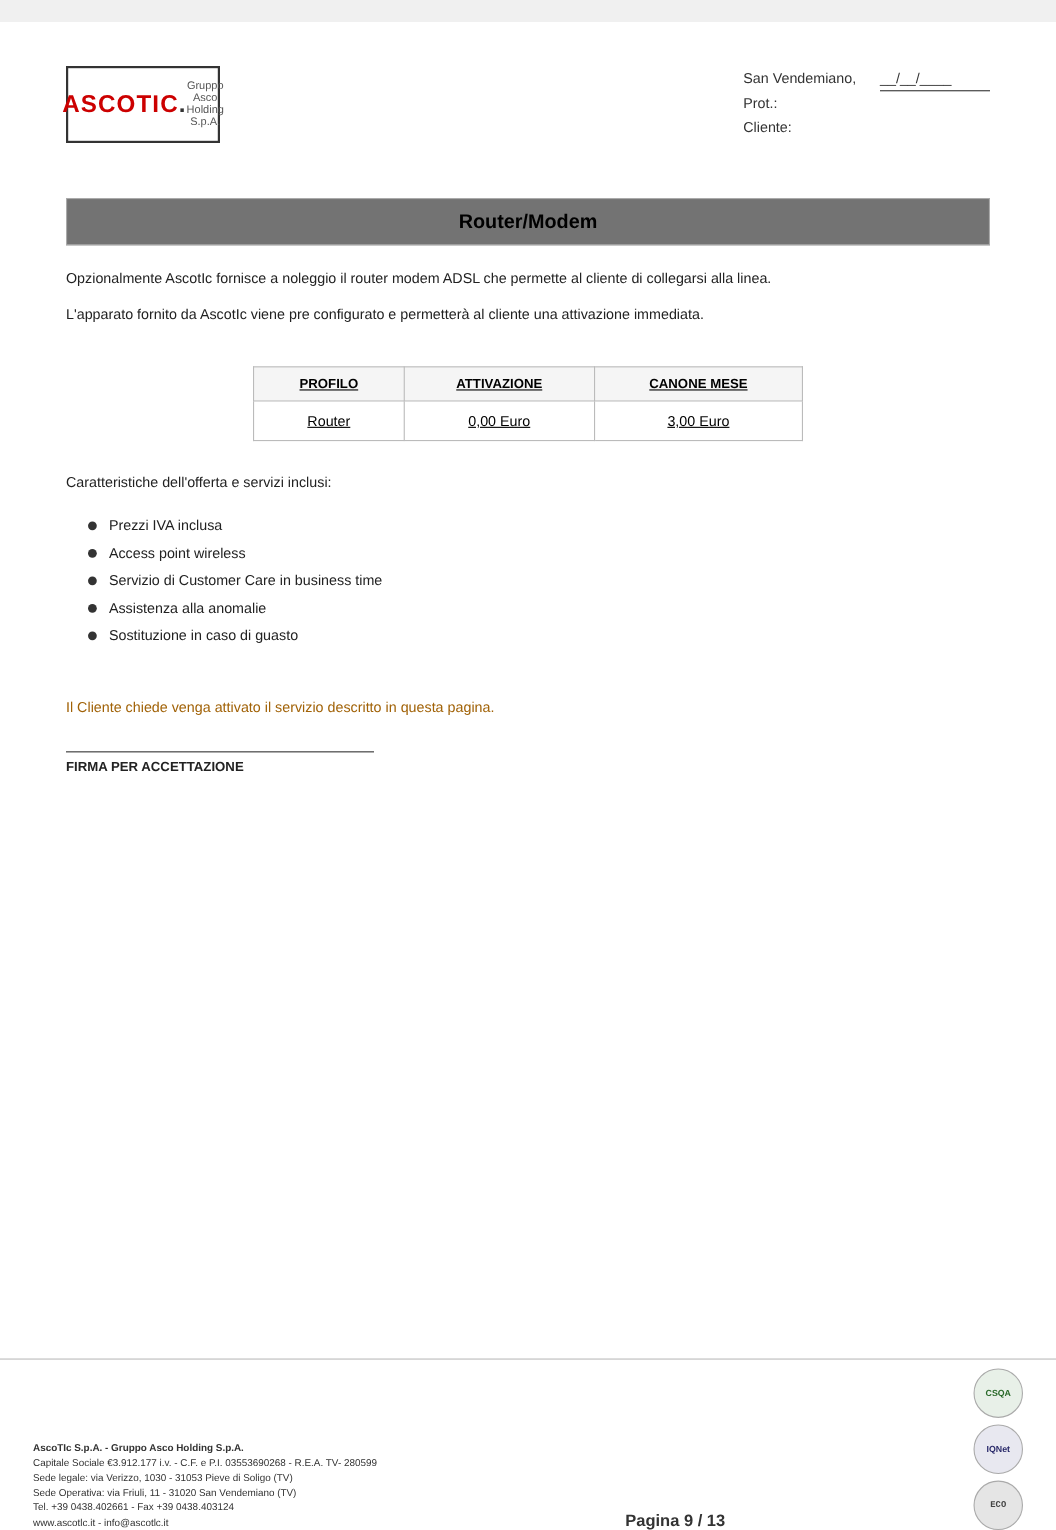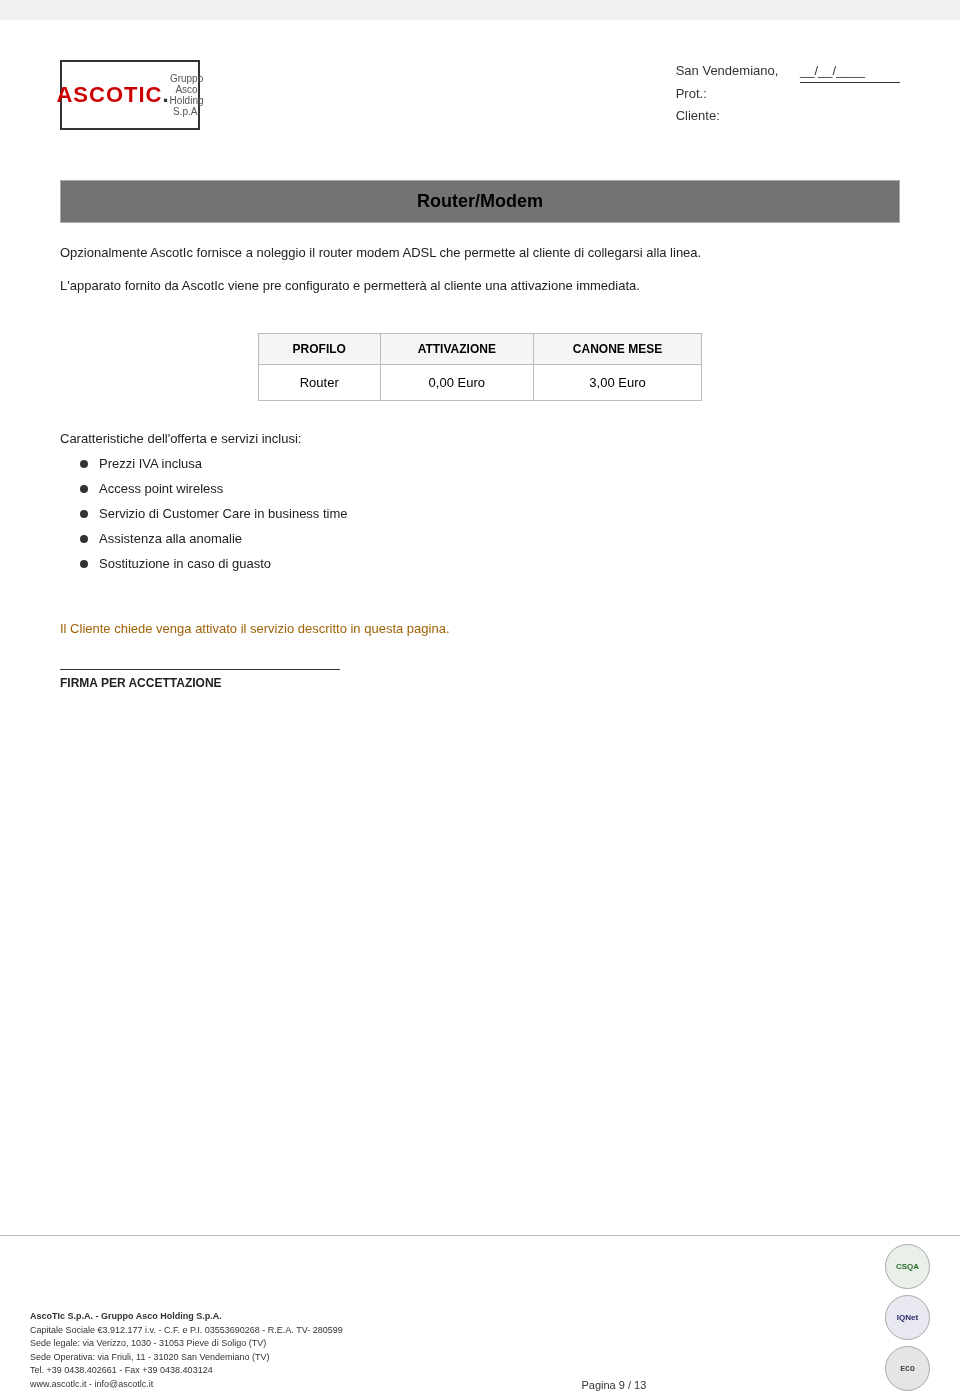--- a/index.html
+++ b/index.html
@@ -83,41 +83,42 @@
       margin-bottom: 12px;
     }
     
     .pricing-table-wrapper {
       display: flex;
       justify-content: center;
       margin: 24px 0 30px 0;
     }
     .pricing-table {
       border-collapse: collapse;
-      width: 444px;
+      width: 500px;
+      text-decoration: underline;
     }
     .pricing-table th {
       background: #f5f5f5;
       border: 1px solid #bbb;
       padding: 8px 20px;
       font-size: 12px;
       font-weight: bold;
       text-align: center;
     }
     .pricing-table td {
       border: 1px solid #bbb;
       padding: 10px 20px;
       font-size: 13px;
       text-align: center;
     }
     
     .features-title {
       font-size: 13px;
       color: #222;
-      margin-bottom: 10px;
+      margin-bottom: 24px;
     }
     .features-list {
       list-style: none;
       padding-left: 20px;
       margin-bottom: 30px;
     }
     .features-list li {
       font-size: 13px;
       color: #222;
       margin-bottom: 10px;
@@ -170,23 +171,24 @@
     }
     .footer-left {
       font-size: 9px;
       color: #333;
       line-height: 1.5;
     }
     .footer-left .company-name {
       font-weight: bold;
     }
     .footer-center {
-      font-size: 11px;
+      font-size: 15px;
       color: #333;
       text-align: right;
+      font-weight: bold;
     }
     .footer-right {
       display: flex;
       gap: 6px;
       align-items: center;
       flex-direction: column;
     }
     .cert-badge {
       width: 45px;
       height: 45px;

